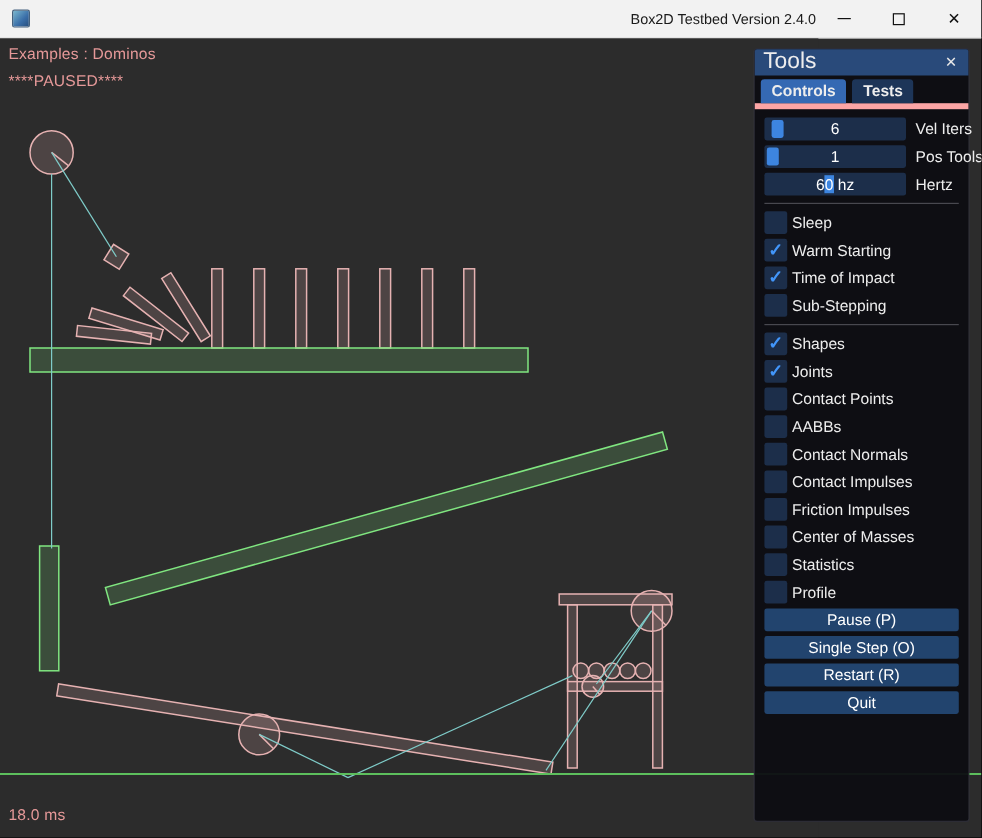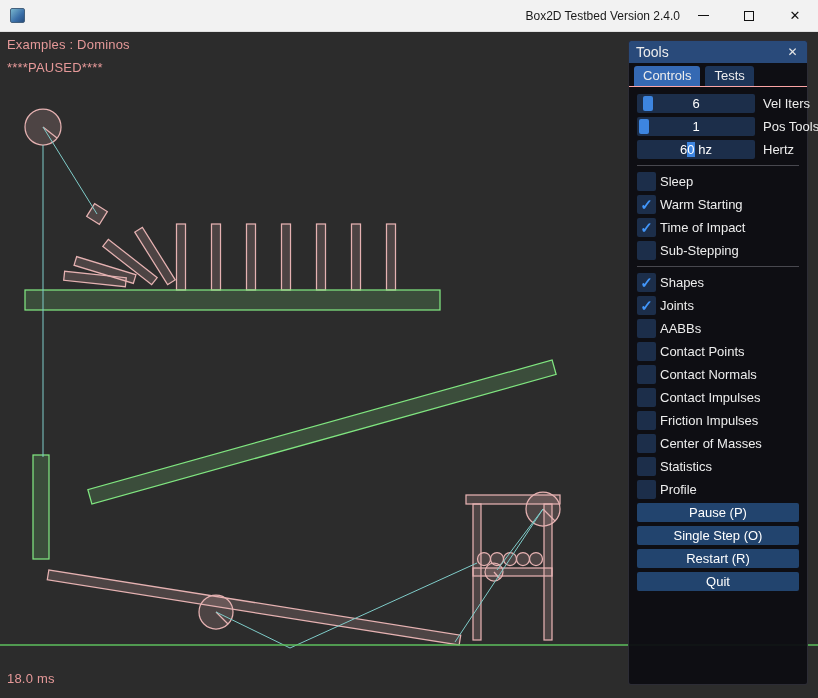--- a/index.html
+++ b/index.html
@@ -20,23 +20,23 @@
   .canvas { position:absolute; top:32px; left:0; width:682px; height:666px; background:#2c2c2c; }
   .canvas svg { position:absolute; top:0; left:0; }
   .hud { position:absolute; color:#e69999; font-size:13px; letter-spacing:0.2px; }
   .hud-example { left:7px; top:5px; }
   .hud-paused { left:7px; top:28px; }
   .hud-ms { left:7px; bottom:12px; }
 
   
   .tools { position:absolute; left:628px; top:8px; width:180px; height:645px; background:rgba(13,13,18,0.95); border:1px solid rgba(70,70,82,0.55); border-radius:3px; display:flex; flex-direction:column; color:#ededed; font-size:13px; }
   .tools-titlebar { height:22px; background:#294a7a; border-radius:2px 2px 0 0; display:flex; align-items:center; padding:0 7px; flex:0 0 auto; }
-  .tools-title { flex:1; font-size:14px; }
+  .tools-title { flex:1; font-size:19px; }
   .tools-close { width:15px; height:15px; display:flex; align-items:center; justify-content:center; font-size:12px; color:#e8e8e8; cursor:default; }
-  .tabbar { display:flex; gap:5px; padding:3px 5px 0 5px; border-bottom:1px solid #fca5a5; flex:0 0 auto; }
+  .tabbar { display:flex; gap:5px; padding:3px 5px 0 5px; border-bottom:5px solid #fca5a5; flex:0 0 auto;font-weight:bold; }
   .tab { padding:2px 9px 3px 9px; border-radius:3px 3px 0 0; background:#1d3558; font-size:13px; cursor:default; }
   .tab.active { background:#3569b3; }
   .tools-content { padding:5px 8px; display:flex; flex-direction:column; flex:1; }
 
   .row { display:flex; align-items:center; margin:2px 0; height:19px; }
   .slider, .inputbox { position:relative; width:118px; height:19px; background:#1c2e4a; border-radius:2px; flex:0 0 auto; }
   .slider .grab { position:absolute; top:2px; width:10px; height:15px; background:#3d85e0; border-radius:2px; }
   .slider .val, .inputbox .val { position:absolute; left:0; top:0; width:100%; height:100%; display:flex; align-items:center; justify-content:center; color:#fff; font-size:13px; z-index:2; }
   .inputbox .cursor { position:absolute; left:50px; top:2px; width:8px; height:15px; background:#3d85e0; z-index:1; }
   .row .rlabel { margin-left:8px; white-space:nowrap; }
@@ -201,25 +201,25 @@
           <div class="clabel">Shapes</div>
         </div>
         <div class="checkrow">
           <div class="checkbox">
               <span class="mark">✓</span>
             </div>
           <div class="clabel">Joints</div>
         </div>
         <div class="checkrow">
           <div class="checkbox"></div>
+          <div class="clabel">Contact Points</div>
+        </div>
+        <div class="checkrow">
+          <div class="checkbox"></div>
           <div class="clabel">AABBs</div>
-        </div>
-        <div class="checkrow">
-          <div class="checkbox"></div>
-          <div class="clabel">Contact Points</div>
         </div>
         <div class="checkrow">
           <div class="checkbox"></div>
           <div class="clabel">Contact Normals</div>
         </div>
         <div class="checkrow">
           <div class="checkbox"></div>
           <div class="clabel">Contact Impulses</div>
         </div>
         <div class="checkrow">

